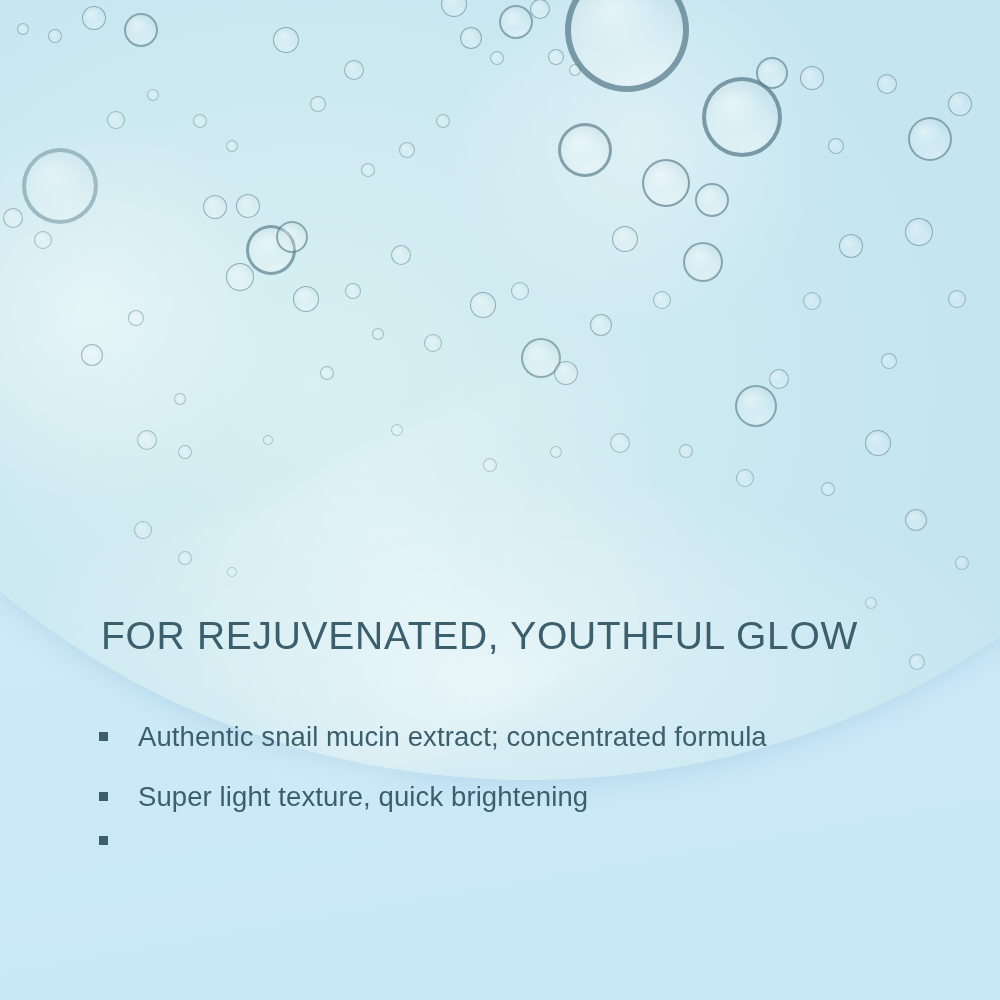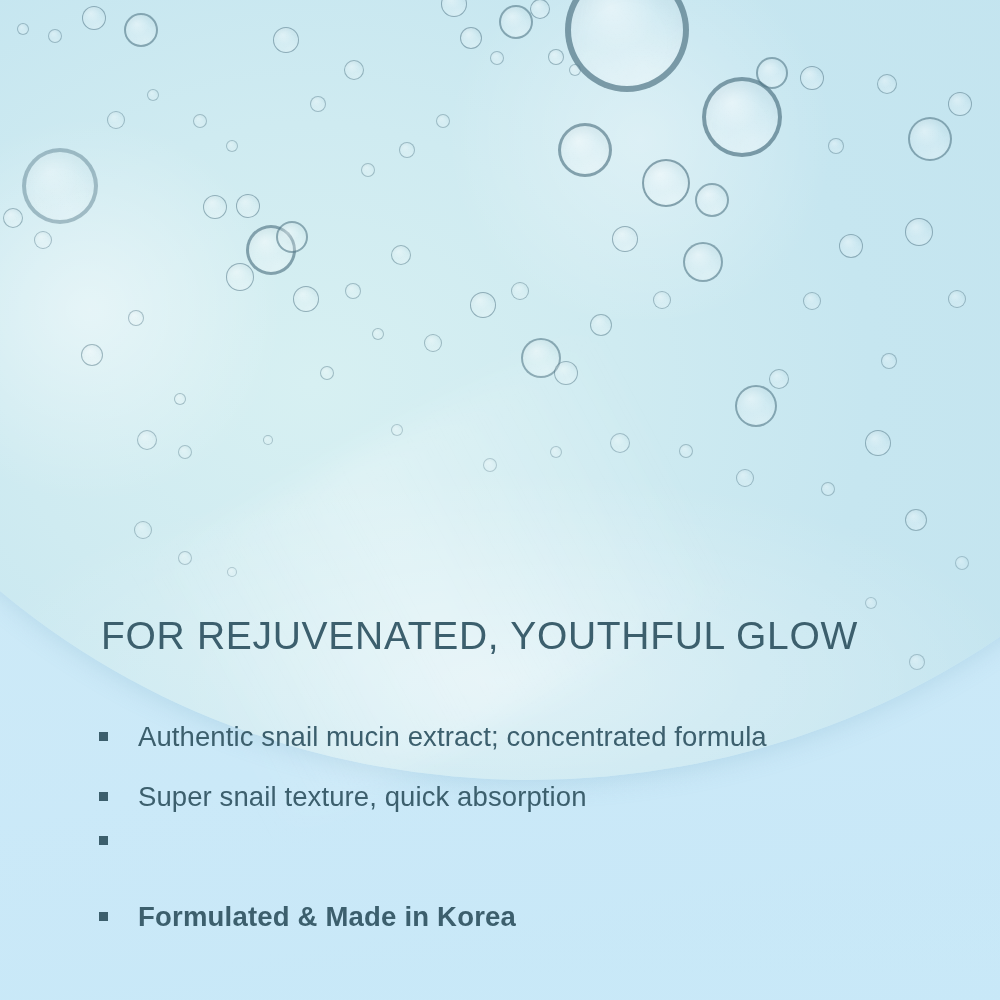--- a/index.html
+++ b/index.html
@@ -261,25 +261,21 @@
   <div class="content">
     <div class="headline">FOR REJUVENATED, YOUTHFUL GLOW</div>
 
     <div class="bullets" id="bullet-list">
         <div class="bullet-row">
           <span class="bullet-marker"></span>
           <span class="bullet-text">Authentic snail mucin extract; concentrated formula</span>
         </div>
         <div class="bullet-row">
           <span class="bullet-marker"></span>
-          <span class="bullet-text">Super snail texture, quick absorption</span>
+          <span class="bullet-text">Super light texture, quick brightening</span>
         </div>
         <div class="bullet-row">
           <span class="bullet-marker"></span>
         </div>
-        <div class="bullet-row is-bold">
-          <span class="bullet-marker"></span>
-          <span class="bullet-text">Formulated &amp; Made in Korea</span>
-        </div>
       </div>
   </div>
 
 </div>
 
 </body></html>

